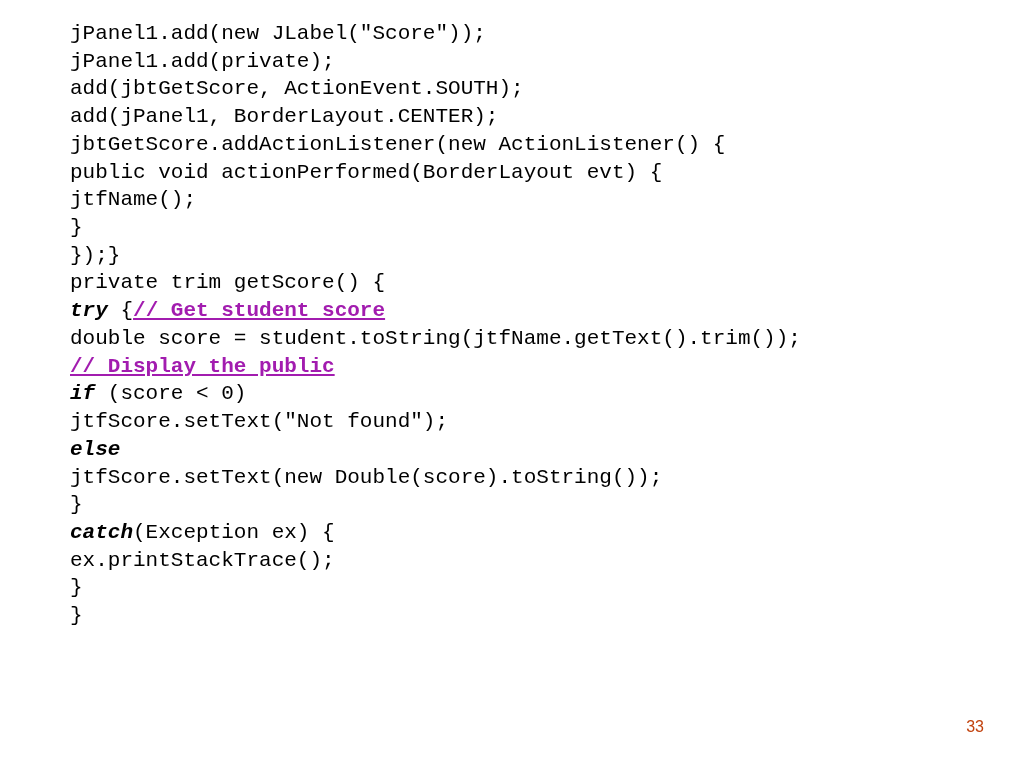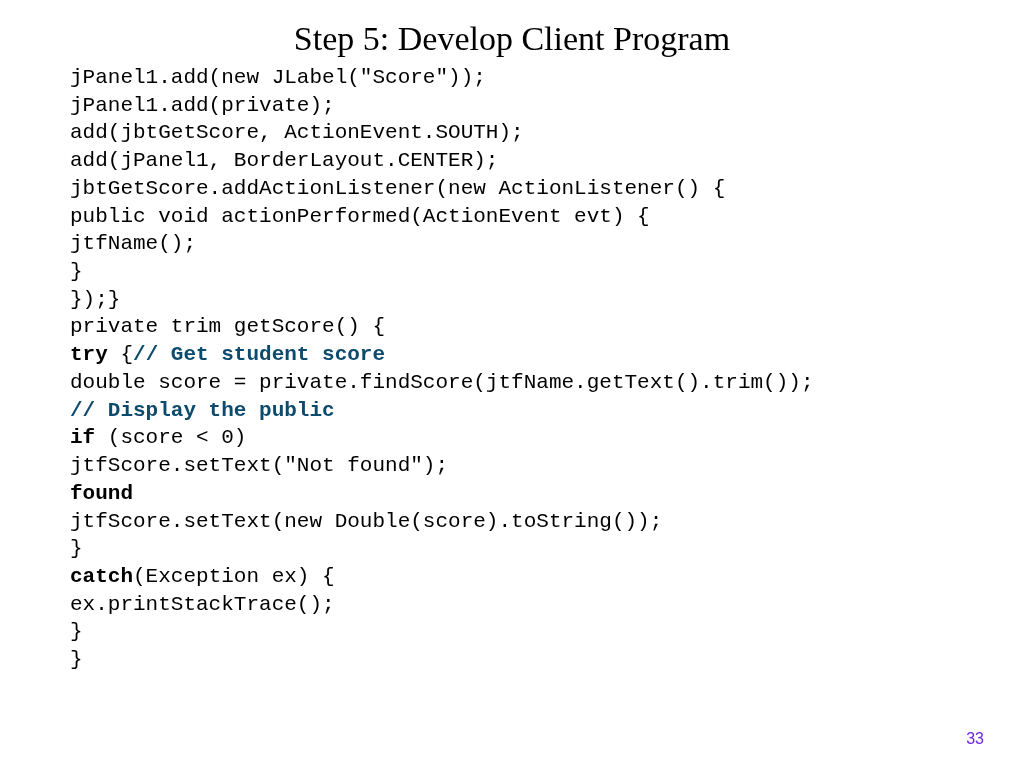--- a/index.html
+++ b/index.html
@@ -23,52 +23,51 @@
       font-family: 'Times New Roman', serif;
     }
     .code-block {
       font-family: 'Courier New', monospace;
       font-size: 21px;
       line-height: 1.32;
       color: #000000;
       white-space: pre-wrap;
       word-wrap: break-word;
     }
-    .bold { font-weight: bold; }
-    .comment { color: #0c4a6e; font-weight: bold; }
+    .bold { font-weight: bold; font-style: italic; }
+    .comment { color: #a21caf; font-weight: bold; text-decoration: underline; }
     .page-number {
       position: absolute;
-      bottom: 20px;
+      bottom: 32px;
       right: 40px;
       font-size: 16px;
-      color: #6d28d9;
+      color: #c2410c;
       font-family: Arial, sans-serif;
     }
   </style>
 </head>
 <body>
 
 <div class="slide">
-  <h1 class="title">Step 5: Develop Client Program</h1>
   <div class="code-block"><span>jPanel1.add(new JLabel("Score"));</span>
 <span>jPanel1.add(private);</span>
 <span>add(jbtGetScore, ActionEvent.SOUTH);</span>
 <span>add(jPanel1, BorderLayout.CENTER);</span>
 <span>jbtGetScore.addActionListener(new ActionListener() {</span>
-<span>public void actionPerformed(ActionEvent evt) {</span>
+<span>public void actionPerformed(BorderLayout evt) {</span>
 <span>jtfName();</span>
 <span>}</span>
 <span>});}</span>
 <span>private trim getScore() {</span>
 <span class="bold">try </span><span>{</span><span class="comment">// Get student score</span>
-<span>double score = private.findScore(jtfName.getText().trim());</span>
+<span>double score = student.toString(jtfName.getText().trim());</span>
 <span class="comment">// Display the public</span>
 <span class="bold">if </span><span>(score &lt; 0)</span>
 <span>jtfScore.setText("Not found");</span>
-<span class="bold">found</span>
+<span class="bold">else</span>
 <span>jtfScore.setText(new Double(score).toString());</span>
 <span>}</span>
 <span class="bold">catch</span><span>(Exception ex) {</span>
 <span>ex.printStackTrace();</span>
 <span>}</span>
 <span>}</span></div>
 </div>
 
 <div class="page-number">33</div>
 

